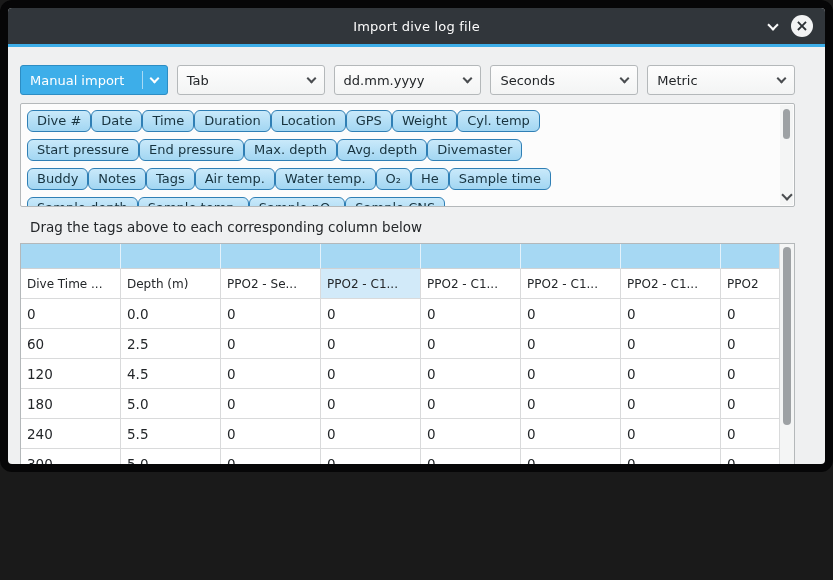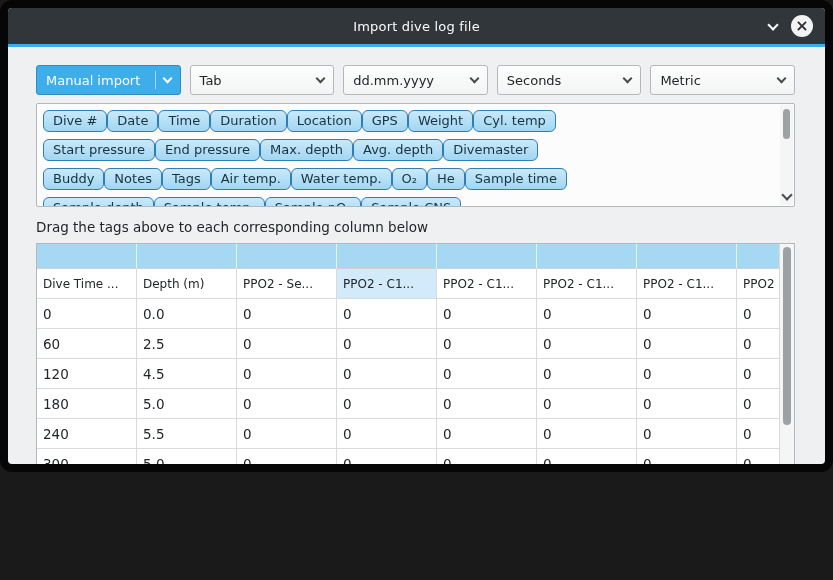--- a/index.html
+++ b/index.html
@@ -12,40 +12,40 @@
   .tb-buttons { position:absolute; right:12px; top:0; bottom:0; display:flex; align-items:center; gap:14px; }
   .chev { display:inline-block; width:8px; height:8px; border-right:2px solid #4a4d50; border-bottom:2px solid #4a4d50; box-sizing:border-box; }
   .chev-down  { transform:rotate(45deg); }
   .chev-left  { transform:rotate(135deg); }
   .chev-right { transform:rotate(-45deg); }
   .tb-chev { border-color:#fcfcfc; margin-top:-3px; }
   .close { width:22px; height:22px; border-radius:50%; background:#f2f3f4; display:flex; align-items:center; justify-content:center; cursor:pointer; }
   .close .x { color:#2b3034; font-size:16px; line-height:1; font-weight:bold; margin-top:-1px; }
 
   
-  .body { flex:1; padding:18px 30px 0 28px; box-sizing:border-box; display:flex; flex-direction:column; }
+  .body { flex:1; padding:18px 30px 0 12px; box-sizing:border-box; display:flex; flex-direction:column; }
 
   
   .combo-bar { display:flex; gap:9px; }
   .combo { flex:1; height:30px; box-sizing:border-box; background:linear-gradient(#fdfdfd,#f3f4f4); border:1px solid #b4b8ba; border-radius:3px; display:flex; align-items:center; justify-content:space-between; padding:0 9px; font-size:13px; color:#232629; cursor:pointer; }
   .combo .chev { width:7px; height:7px; margin-top:-3px; }
   .combo.accent { background:#3daee9; border-color:#2d8dc3; color:#ffffff; }
   .combo.accent .chev { border-color:#ffffff; }
   .combo.accent .sep { width:1px; align-self:stretch; margin:5px 0 5px auto; background:rgba(255,255,255,.55); margin-right:8px; }
 
   
   .tag-area { margin-top:8px; height:102px; background:#fcfcfc; border:1px solid #b4b8ba; border-radius:2px; position:relative; overflow:hidden; }
   .tag-rows { padding:6px 20px 0 6px; display:flex; flex-direction:column; gap:7px; }
   .tag-row { display:flex; flex-wrap:nowrap; }
   .pill { font-size:13px; line-height:16px; padding:2px 9px; color:#17333f; background:linear-gradient(#c9e9fa,#a2d6f2); border:1px solid #2f7fb5; border-radius:6px; white-space:nowrap; cursor:grab; }
   .tag-scrollbar { position:absolute; top:1px; right:1px; bottom:1px; width:13px; background:#f4f5f5; }
   .tag-thumb { position:absolute; top:4px; left:3px; width:7px; height:30px; background:#9da1a4; border-radius:4px; }
   .tag-scrollbar .sb-chev { position:absolute; bottom:6px; left:3px; }
 
-  .instruction { margin:12px 0 8px 0; font-size:13.5px; color:#232629; }
+  .instruction { margin:12px 0 8px 10px; font-size:13.5px; color:#232629; }
 
   
   .table-wrap { position:relative; height:246px; border:1px solid #b4b8ba; background:#ffffff; overflow:hidden; box-sizing:border-box; }
   .grid-row { display:grid; grid-template-columns:repeat(8,100px); width:800px; }
   .drop-cell { height:25px; background:#a6d8f3; border-right:1px solid #e4f2fb; border-bottom:1px solid #cfd2d4; box-sizing:border-box; }
   .head-cell { height:30px; box-sizing:border-box; border-right:1px solid #d9dadb; border-bottom:1px solid #d9dadb; font-size:12px; color:#232629; padding:0 4px 0 6px; display:flex; align-items:center; white-space:nowrap; overflow:hidden; background:#ffffff; }
   .head-cell.hl { background:#d2eaf9; }
   .cell { height:30px; box-sizing:border-box; border-right:1px solid #d9dadb; border-bottom:1px solid #d9dadb; font-size:13.5px; color:#232629; padding:0 4px 0 6px; display:flex; align-items:center; white-space:nowrap; overflow:hidden; }
   .v-scrollbar { position:absolute; top:0; right:0; bottom:0; width:14px; background:#f4f5f5; border-left:1px solid #d9dadb; }
   .v-thumb { position:absolute; top:3px; left:3px; width:8px; height:178px; background:#9da1a4; border-radius:4px; }

